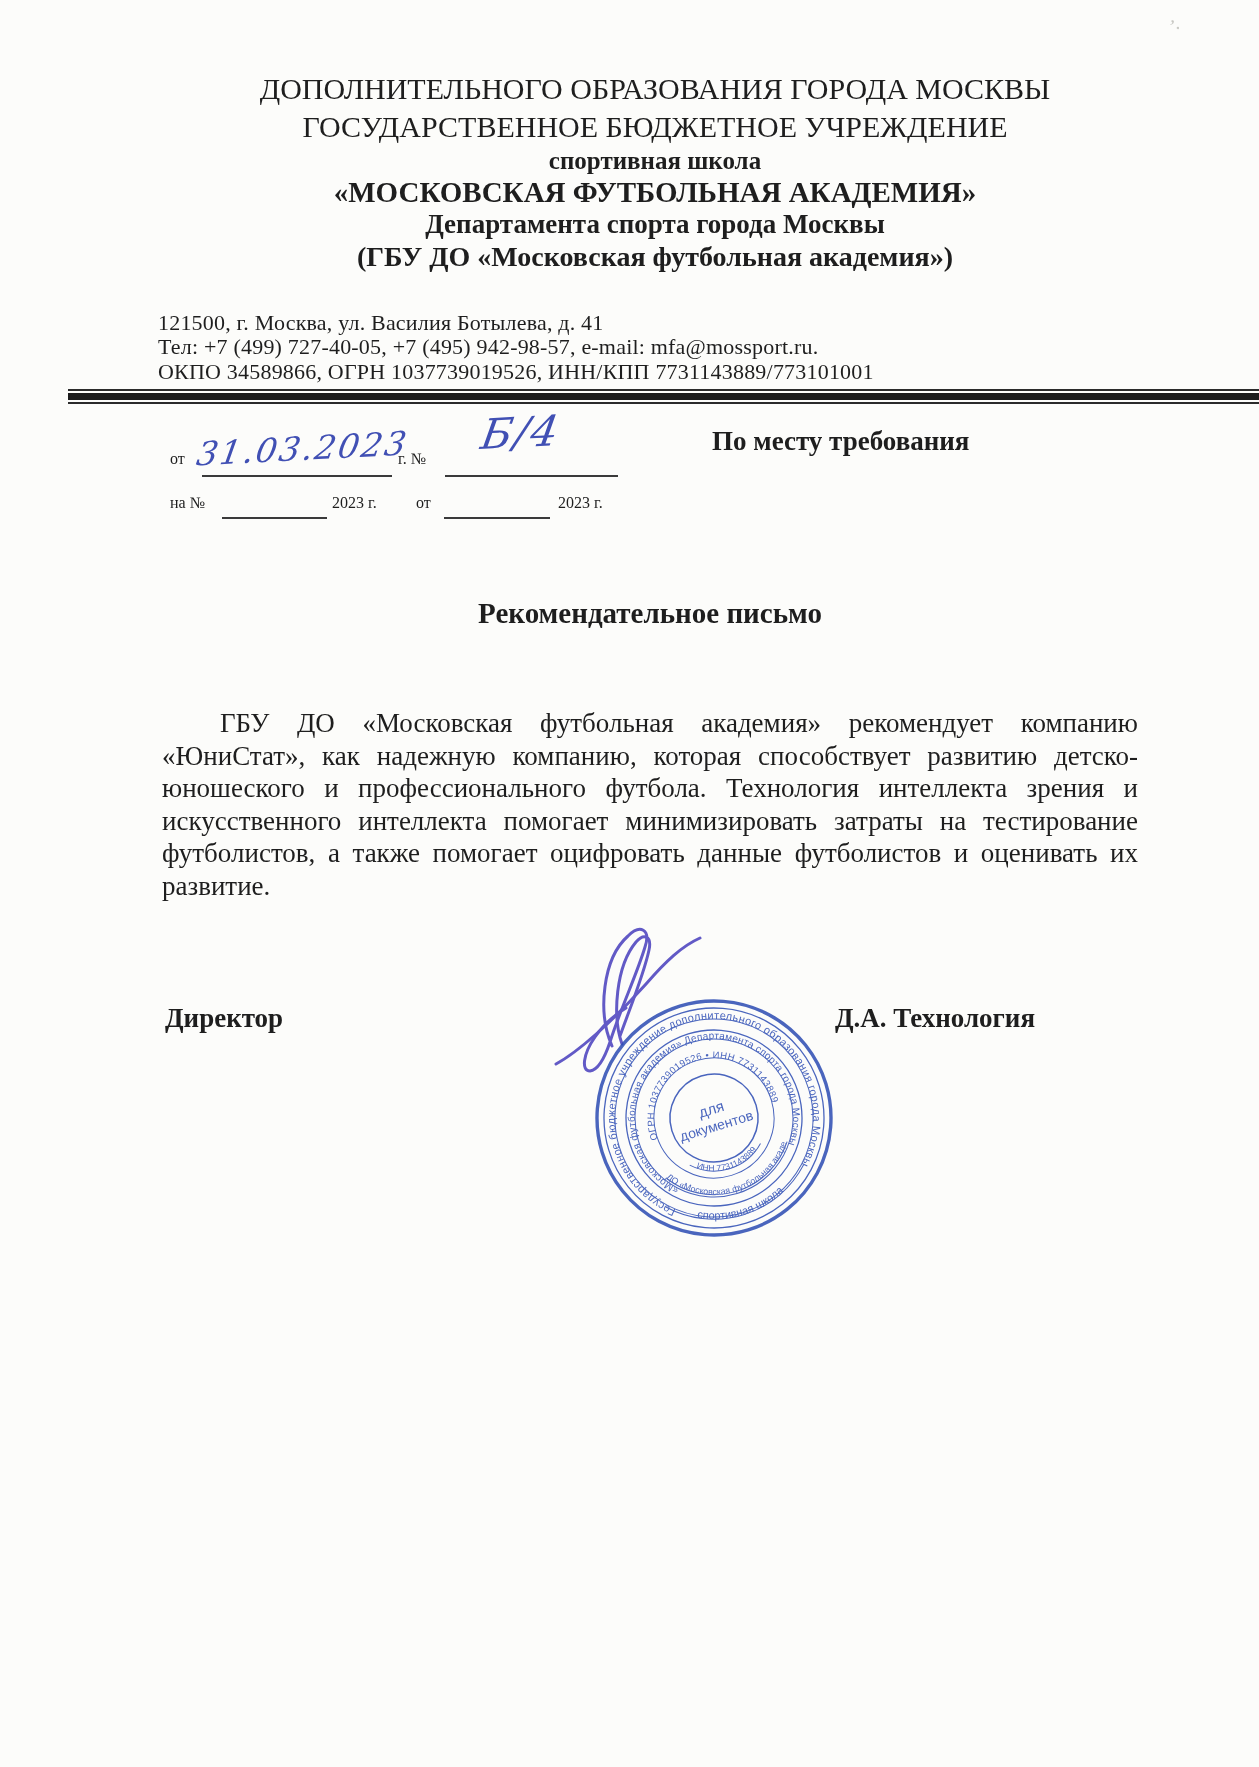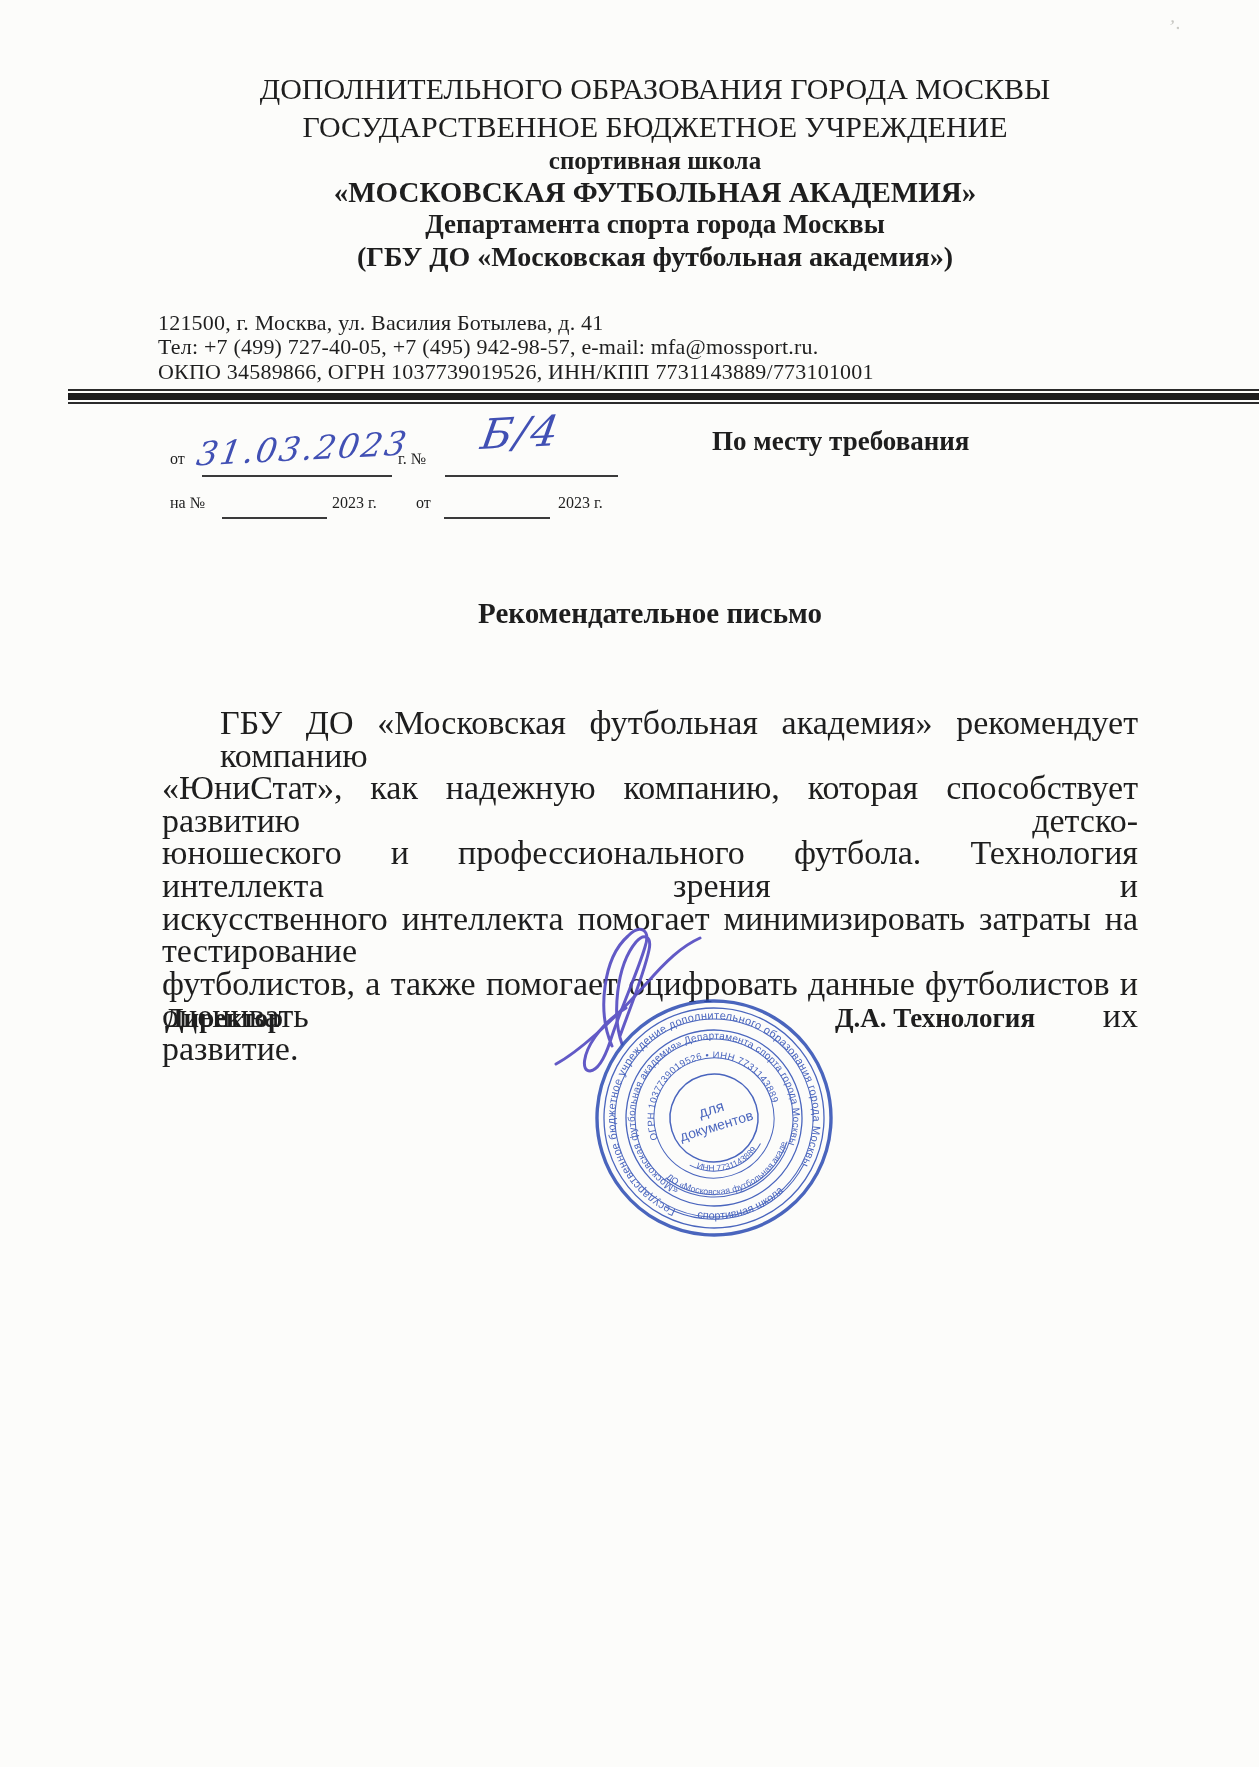--- a/index.html
+++ b/index.html
@@ -38,21 +38,21 @@
     transform:skewX(-12deg) rotate(-3deg);
     letter-spacing:2px;
     white-space:nowrap;
   }
   .hand-date{left:198px;top:429px;font-size:33px;}
   .hand-num{left:482px;top:408px;font-size:42px;}
   .addressee{position:absolute;left:712px;top:426px;font-size:27px;font-weight:bold;}
   
   .letter-title{position:absolute;left:100px;top:597px;width:1100px;text-align:center;font-size:29px;font-weight:bold;}
   
-  .body-text{position:absolute;left:162px;top:707px;width:976px;font-size:34px;line-height:32.6px;}
+  .body-text{position:absolute;left:162px;top:707px;width:976px;font-size:27px;line-height:32.6px;}
   .body-line{text-align:justify;text-align-last:justify;}
   .body-line.first{padding-left:58px;width:918px;}
   .body-line.last{text-align-last:left;}
   
   .position{position:absolute;left:165px;top:1003px;font-size:27px;font-weight:bold;}
   .director-name{position:absolute;left:835px;top:1003px;font-size:27px;font-weight:bold;}
   
   .stamp-svg{position:absolute;left:589px;top:993px;width:250px;height:250px;opacity:0.86;}
   .stamp-svg text{font-family:"Liberation Sans","DejaVu Sans",sans-serif;fill:var(--stamp-blue,#2d4db4);}
   .sig-svg{position:absolute;left:535px;top:888px;width:220px;height:200px;}

